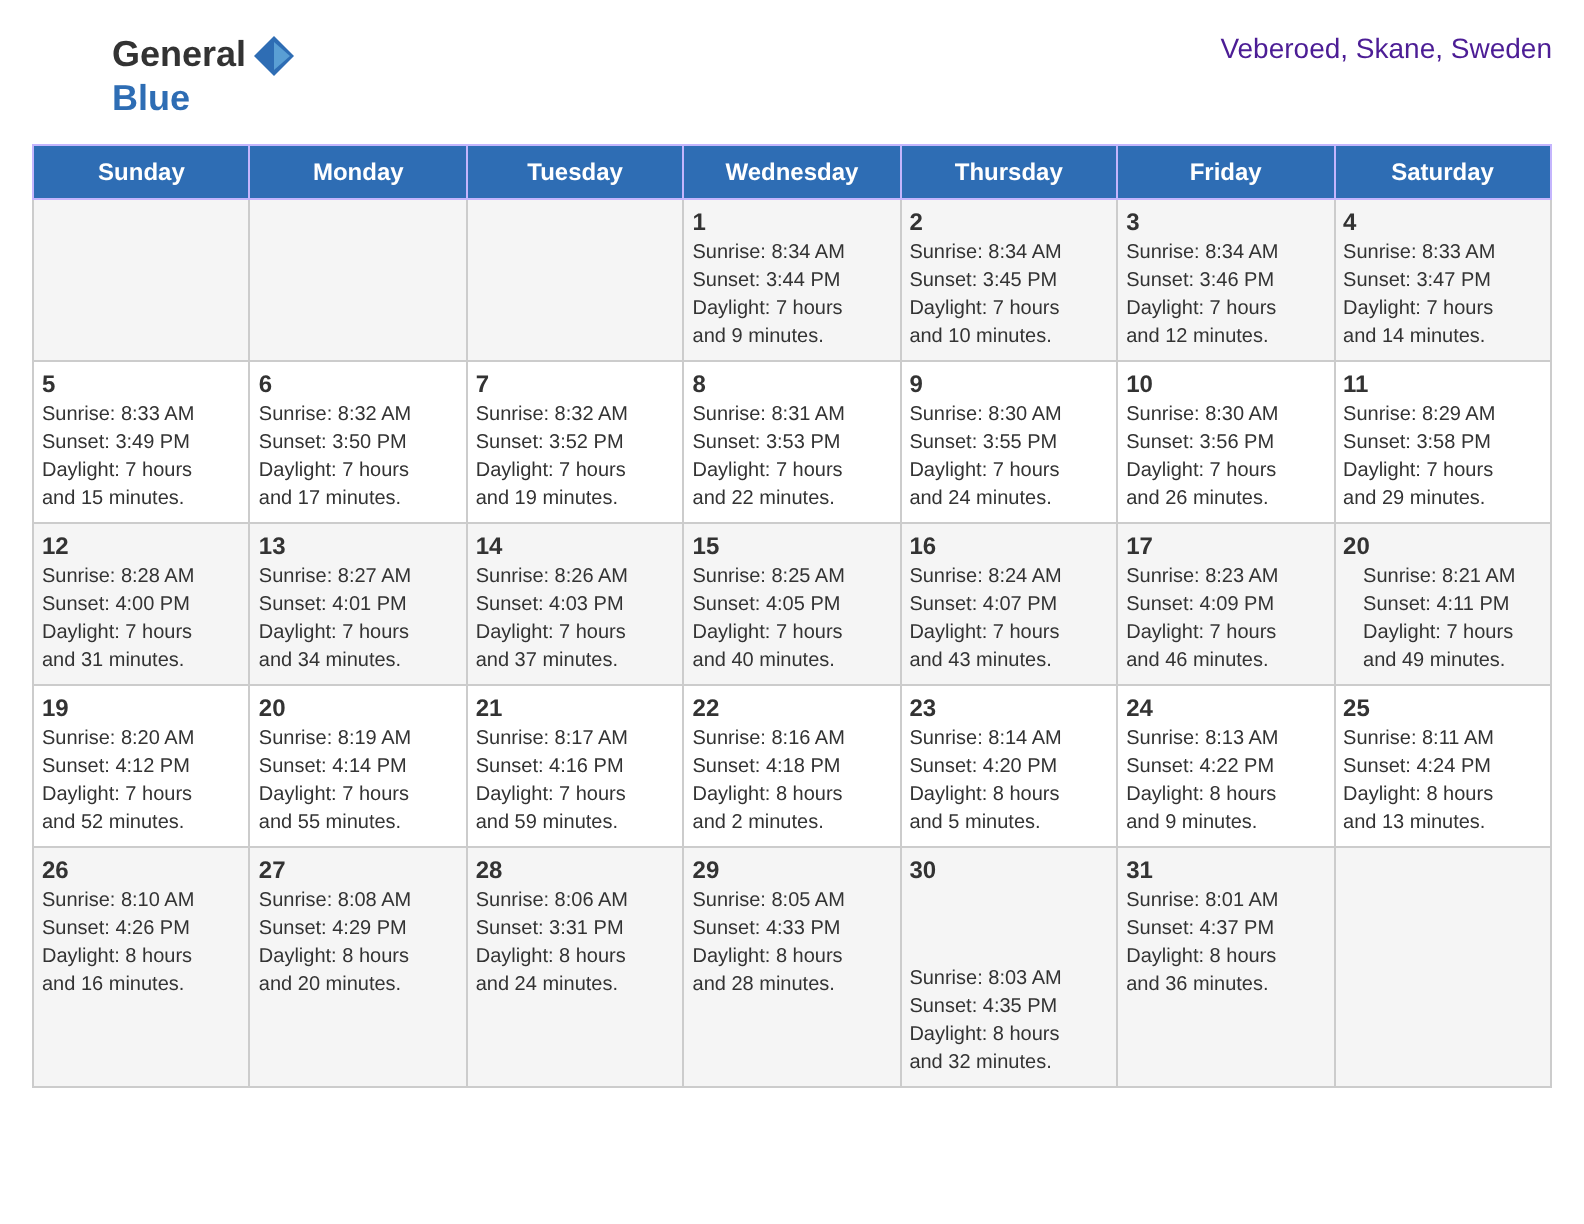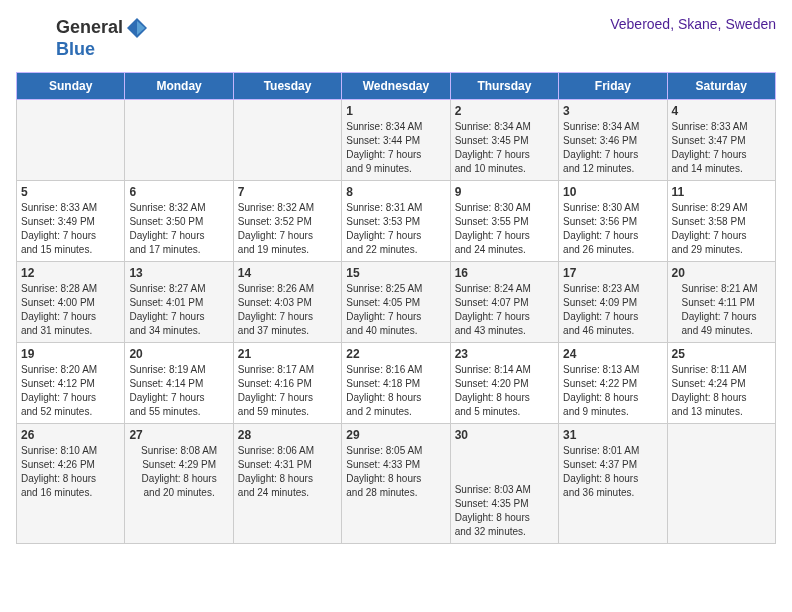--- a/index.html
+++ b/index.html
@@ -315,29 +315,29 @@
       <tr>
         <td>
           <span class="day-num">26</span>
           <div class="day-info" style="white-space: pre-line;">Sunrise: 8:10 AM
 Sunset: 4:26 PM
 Daylight: 8 hours
 and 16 minutes.</div>
         </td>
         <td>
           <span class="day-num">27</span>
-          <div class="day-info" style="white-space: pre-line; text-align: center;">Sunrise: 8:08 AM
+          <div class="day-info" style="white-space: pre-line;">Sunrise: 8:08 AM
 Sunset: 4:29 PM
 Daylight: 8 hours
 and 20 minutes.</div>
         </td>
         <td>
           <span class="day-num">28</span>
           <div class="day-info" style="white-space: pre-line;">Sunrise: 8:06 AM
-Sunset: 4:31 PM
+Sunset: 3:31 PM
 Daylight: 8 hours
 and 24 minutes.</div>
         </td>
         <td>
           <span class="day-num">29</span>
           <div class="day-info" style="white-space: pre-line;">Sunrise: 8:05 AM
 Sunset: 4:33 PM
 Daylight: 8 hours
 and 28 minutes.</div>
         </td>

